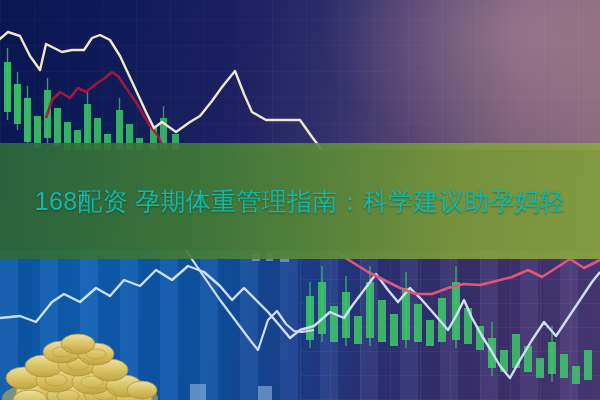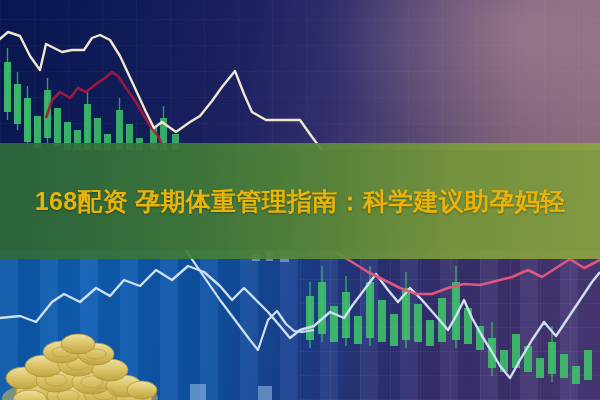--- a/index.html
+++ b/index.html
@@ -113,23 +113,23 @@
     top: 143px;
     width: 600px;
     height: 116px;
     display: flex;
     flex-direction: column;
     align-items: center;
     justify-content: center;
     gap: 2px;
   }
   .title-line {
-    color: #eab308;
+    color: #14b8a6;
     font-size: 25px;
-    font-weight: bold;
+    font-weight: normal;
     line-height: 34px;
     letter-spacing: .3px;
     white-space: nowrap;
     text-shadow: 0 1px 2px rgba(0,0,0,.35);
   }
 
   svg.chart { position: absolute; left: 0; top: 0; }
 
   
   .coins { position: absolute; left: 0; top: 0; }

